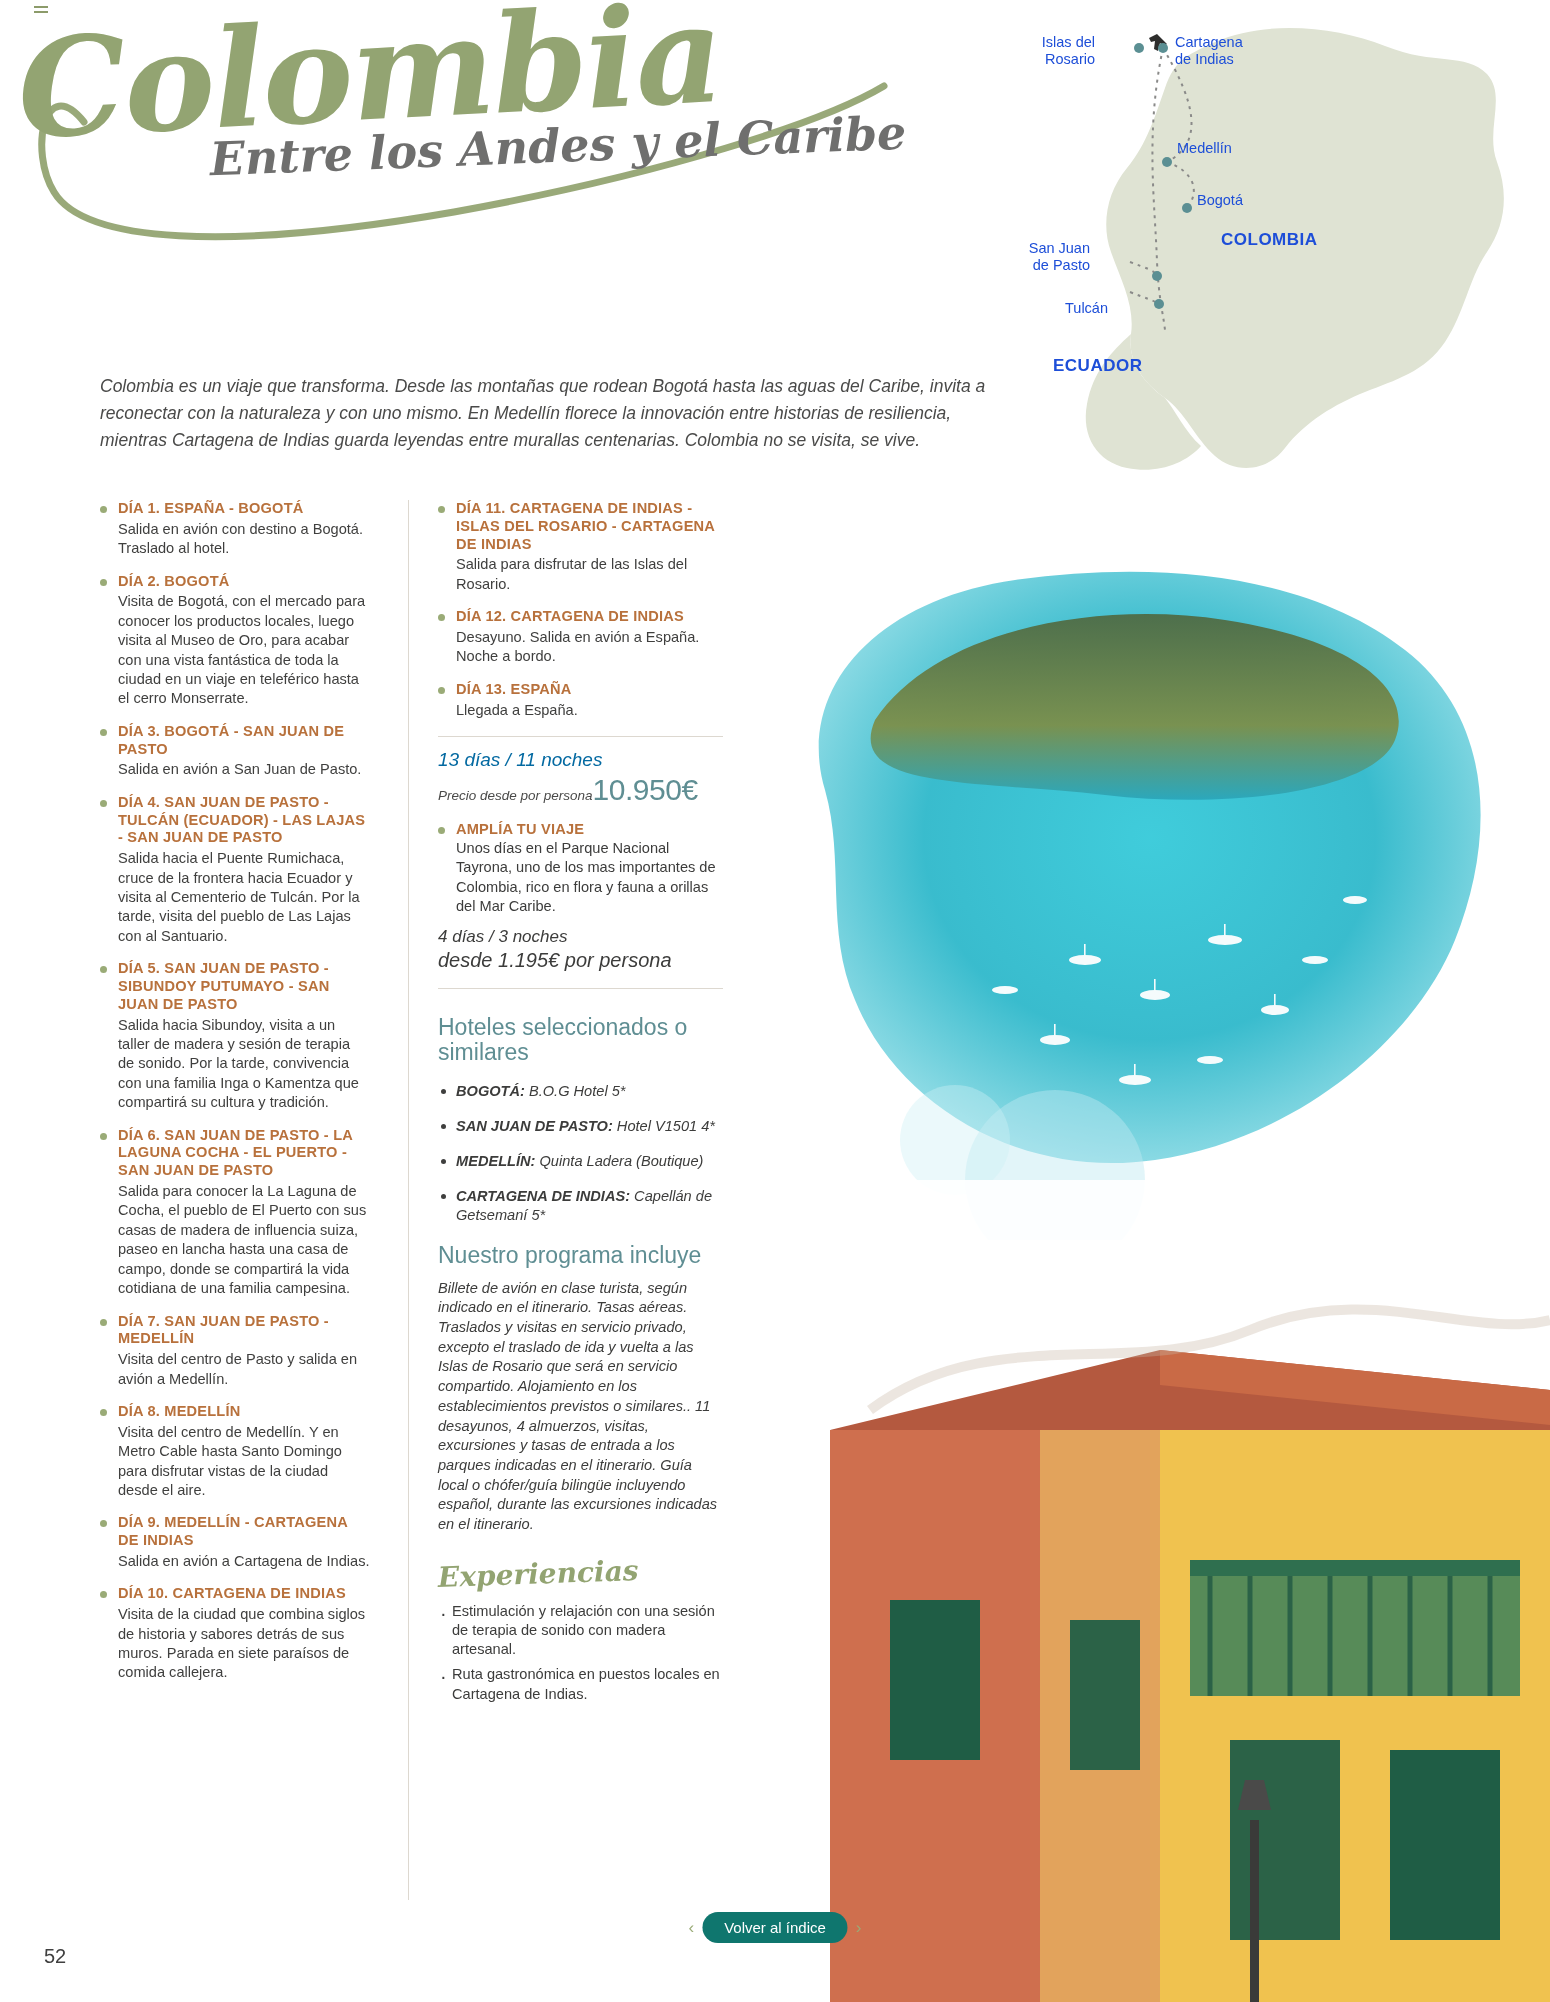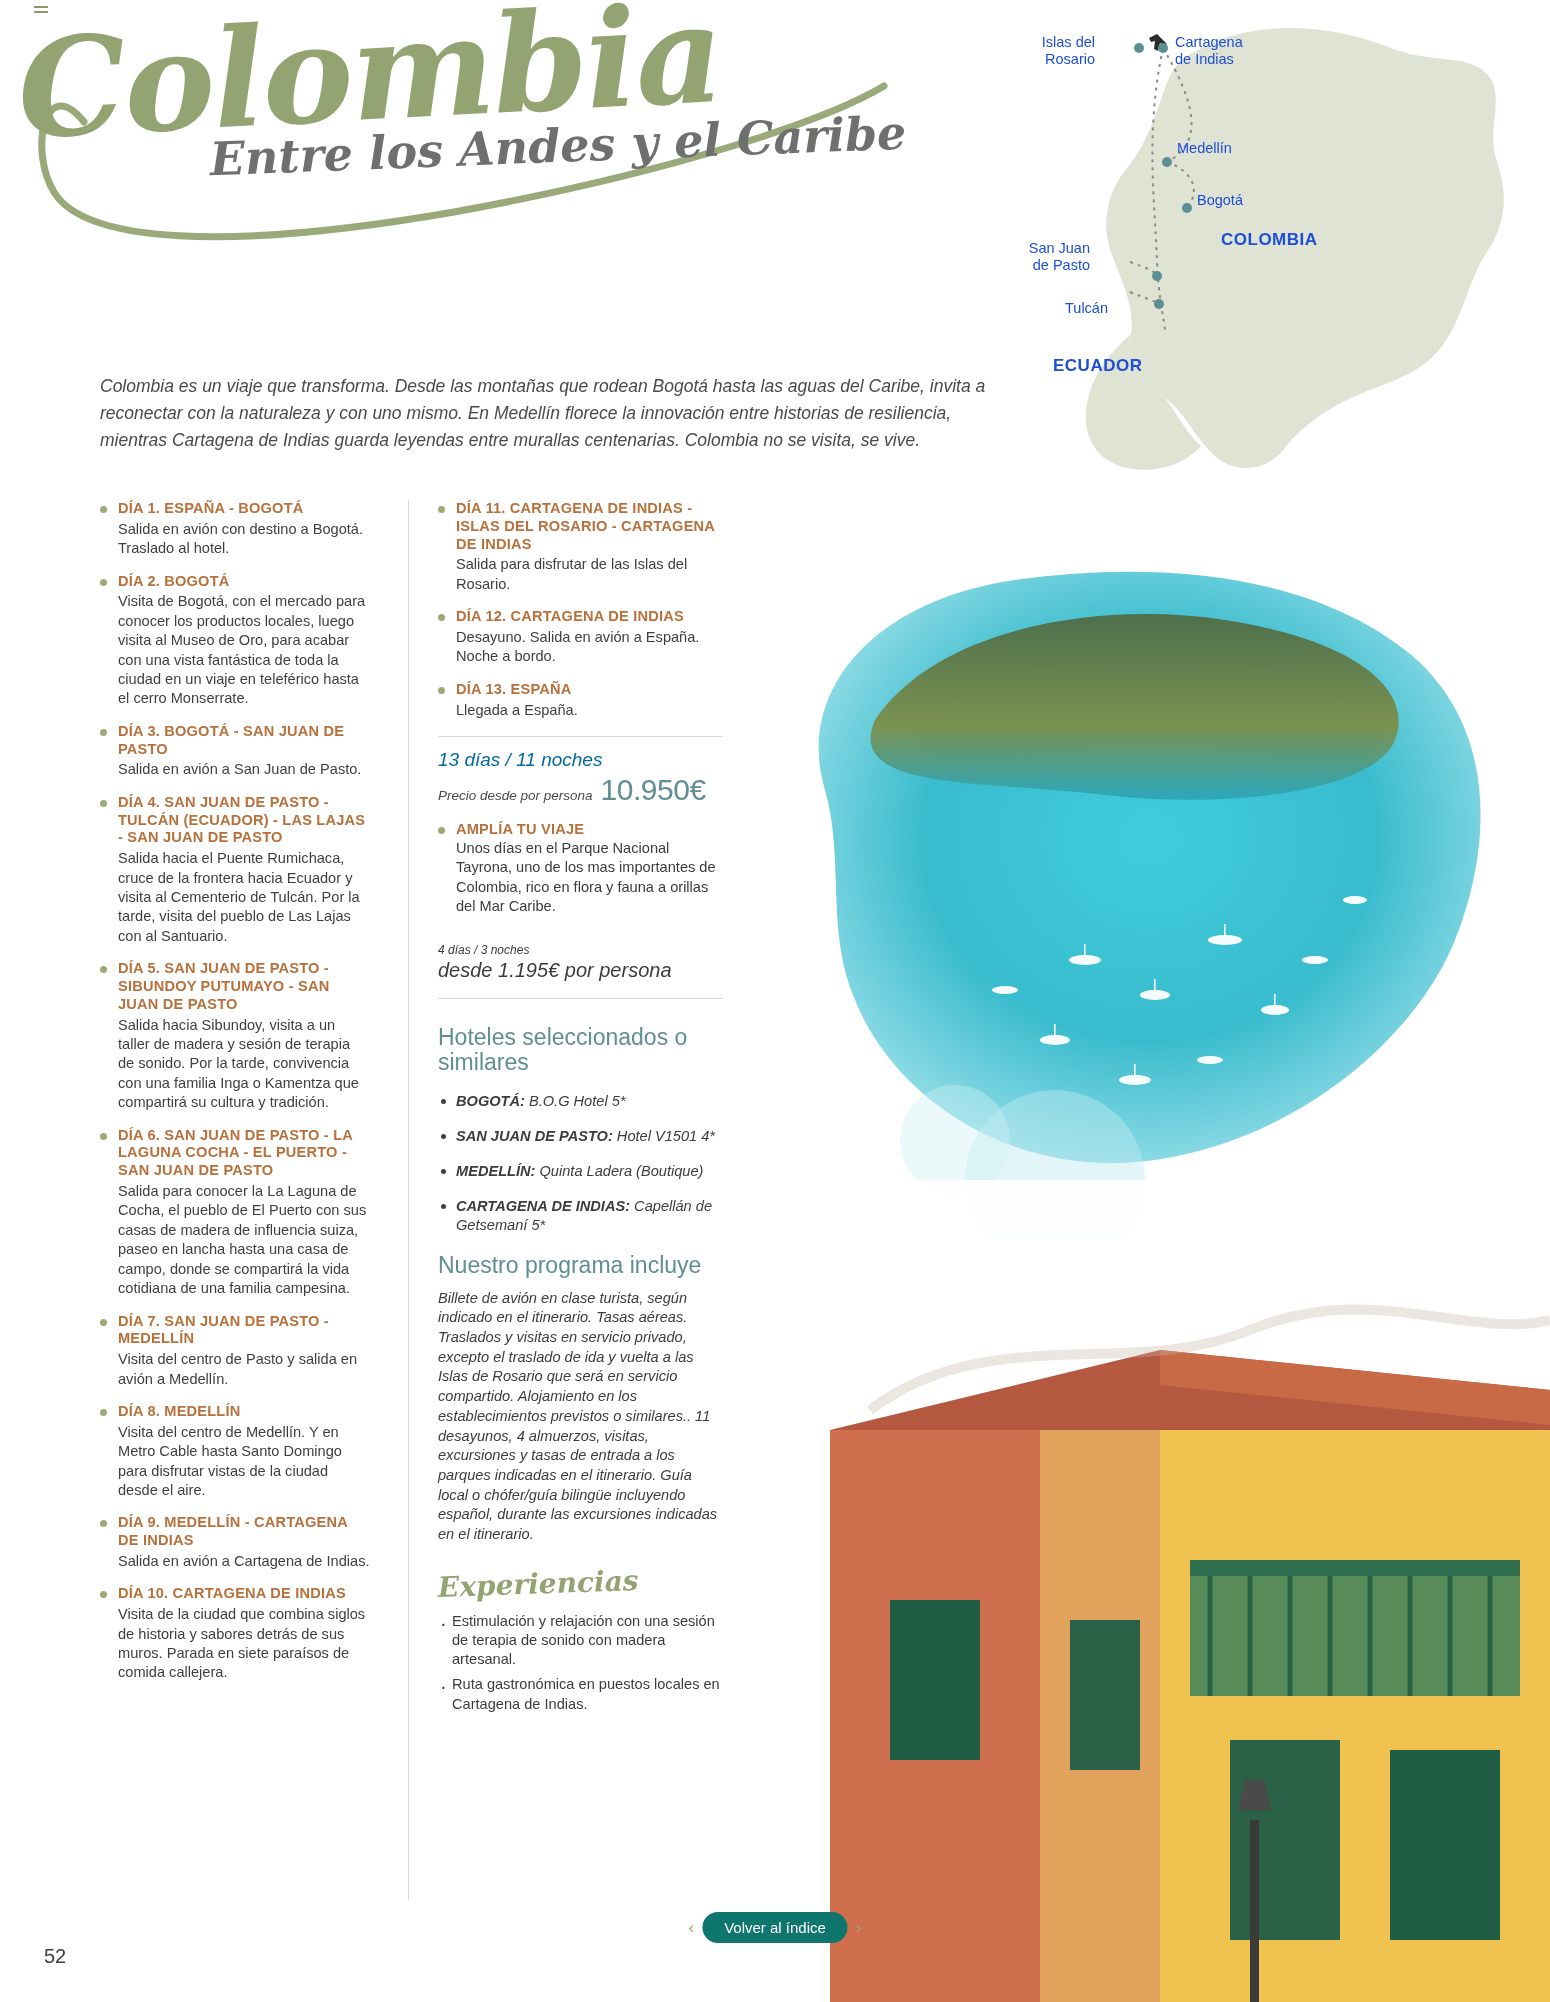--- a/index.html
+++ b/index.html
@@ -71,29 +71,29 @@
   }
   .day-title{
     color:#b8713c;font-weight:bold;font-size:14.6px;line-height:1.22;letter-spacing:.2px;
     text-transform:uppercase;margin:0 0 2px 0;
   }
   .day-text{font-size:14.6px;line-height:1.33;color:#3f3f3e;margin:0;}
 
   .rule{height:1px;background:#ddd8d0;margin:16px 0 12px 0;}
 
   .price-dur{font-style:italic;font-size:19px;color:#0369a1;margin:0 0 2px 0;}
-  .price-row{display:flex;align-items:baseline;gap:8px;}
+  .price-row{display:flex;align-items:baseline;}
   .price-lbl{font-style:italic;font-size:13.5px;color:#4a4a49;}
   .price-val{font-size:30px;color:#5f8e93;font-weight:normal;letter-spacing:-.5px;}
 
   .amplia{margin-top:14px;position:relative;padding-left:18px;}
   .amplia:before{content:"";position:absolute;left:0;top:6px;width:7px;height:7px;border-radius:50%;background:#9aab77;}
   .amplia-title{color:#b8713c;font-weight:bold;font-size:14.6px;text-transform:uppercase;margin:0 0 2px 0;letter-spacing:.2px;}
   .amplia-text{font-size:14.6px;line-height:1.33;margin:0;}
-  .amplia-dur{font-style:italic;font-size:12px;margin:26px 0 2px 0;}
+  .amplia-dur{font-style:italic;font-size:17px;margin:10px 0 2px 0;}
   .amplia-price{font-style:italic;font-size:20px;margin:0;}
 
   .sec-title{
     color:#5f8e93;font-size:23px;line-height:1.12;margin:26px 0 10px 0;font-weight:normal;
   }
   .hotel-list{list-style:none;margin:0;padding:0;}
   .hotel-list li{position:relative;padding-left:18px;margin-bottom:8px;font-style:italic;font-size:14.6px;line-height:1.3;margin-top:16px;}
   .hotel-list li:before{content:"";position:absolute;left:3px;top:7px;width:5px;height:5px;border-radius:50%;background:#3f3f3e;}
   .hotel-list b{font-style:italic;font-weight:bold;}
 

